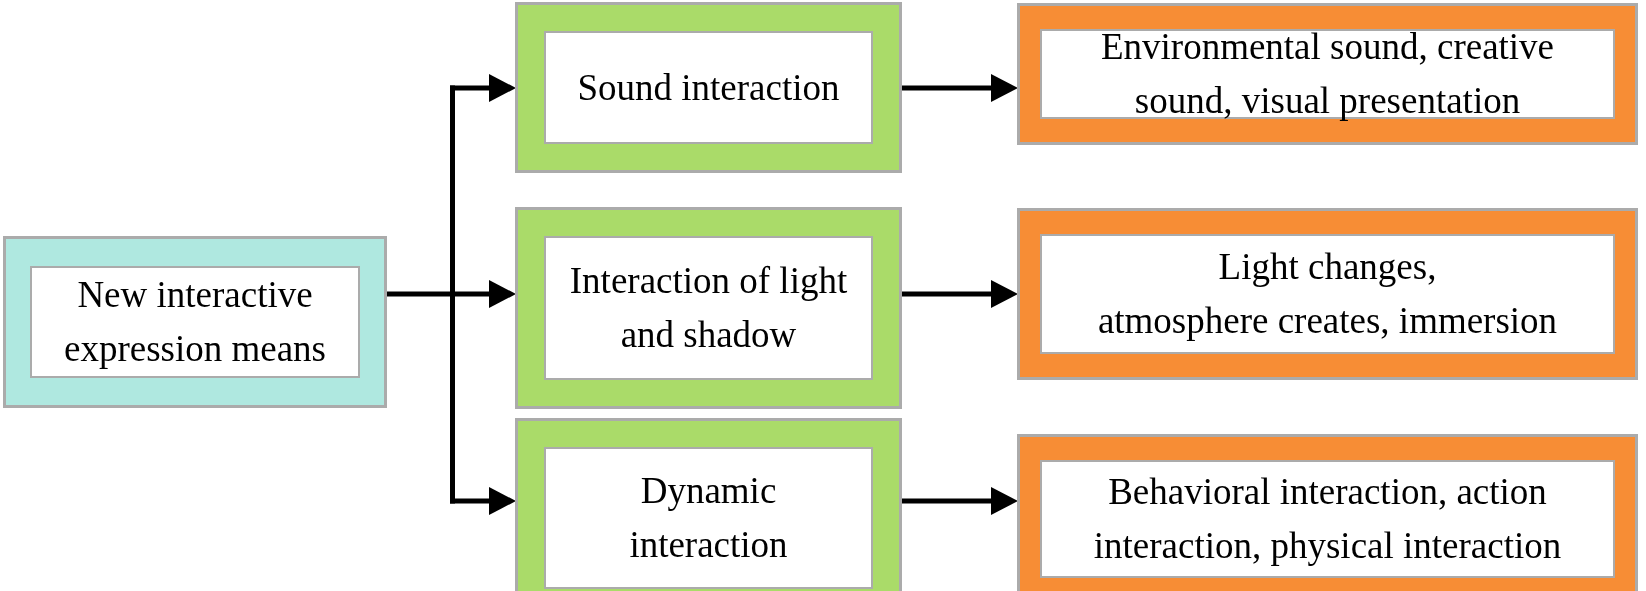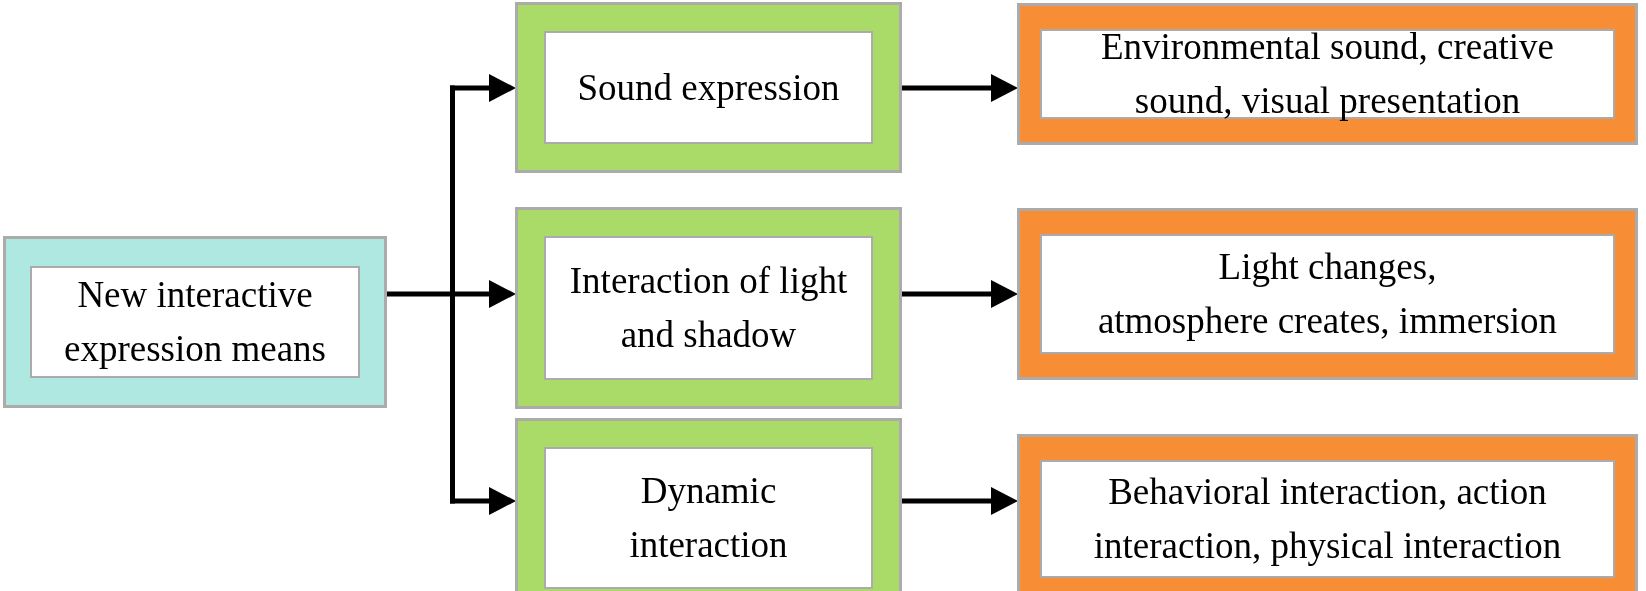--- a/index.html
+++ b/index.html
@@ -87,21 +87,21 @@
 
   <div class="node node-root">
     <div class="node-inner">
       <div class="label">New interactive
 expression means</div>
     </div>
   </div>
 
   <div class="node node-cat row1-cat">
     <div class="node-inner">
-      <div class="label">Sound expression</div>
+      <div class="label">Sound interaction</div>
     </div>
   </div>
 
   <div class="node node-cat row2-cat">
     <div class="node-inner">
       <div class="label">Interaction of light
 and shadow</div>
     </div>
   </div>
 

